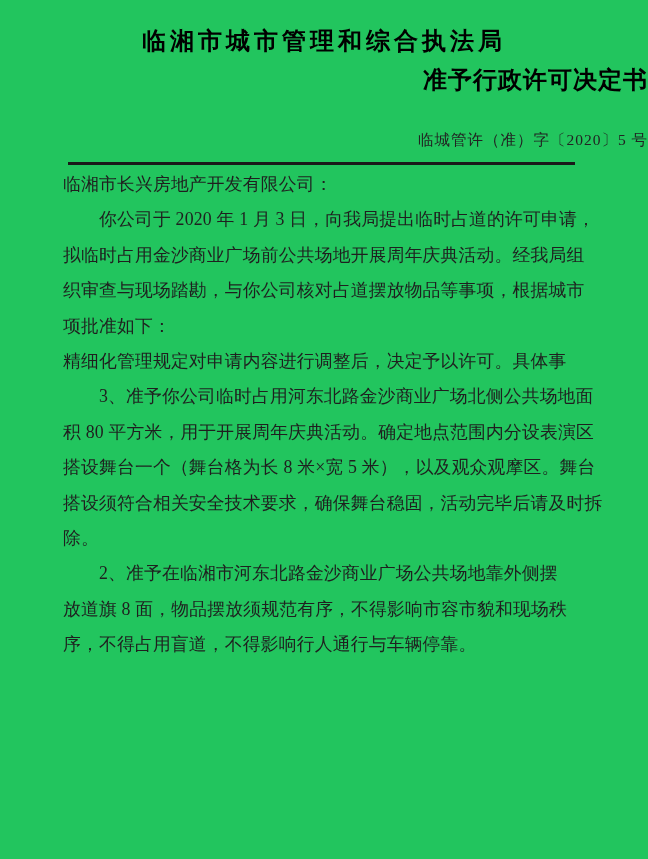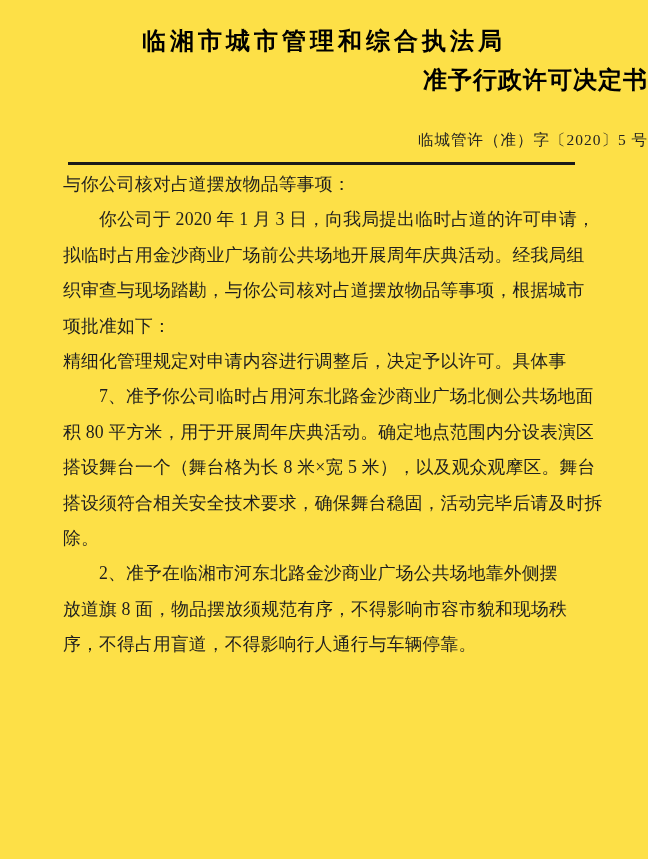--- a/index.html
+++ b/index.html
@@ -5,21 +5,21 @@
   html, body {
     margin: 0;
     padding: 0;
     background: #f4f4f4;
   }
   .page {
     position: relative;
     width: 648px;
     height: 859px;
     margin: 0 auto;
-    background: #fde047;
+    background: #22c55e;
     overflow: hidden;
     color: #1c1c1c;
     font-family: "Liberation Serif", serif;
   }
   .header {
     padding-top: 24px;
     text-align: center;
   }
   .title {
     margin: 0;
@@ -82,33 +82,33 @@
     <h1 class="title">临湘市城市管理和综合执法局</h1>
     <h1 class="subtitle">准予行政许可决定书</h1>
     <div class="doc-number">临城管许（准）字〔2020〕5 号</div>
   </div>
 
   <div class="divider"></div>
 
   <div class="body-text">
 
     <div>
-      <div class="line">与你公司核对占道摆放物品等事项：</div>
+      <div class="line">临湘市长兴房地产开发有限公司：</div>
     </div>
 
     <div>
       <div class="line indent">你公司于 2020 年 1 月 3 日，向我局提出临时占道的许可申请，</div>
       <div class="line">拟临时占用金沙商业广场前公共场地开展周年庆典活动。经我局组</div>
       <div class="line">织审查与现场踏勘，与你公司核对占道摆放物品等事项，根据城市</div>
       <div class="line">项批准如下：</div>
       <div class="line">精细化管理规定对申请内容进行调整后，决定予以许可。具体事</div>
     </div>
 
     <div>
-      <div class="line indent">7、准予你公司临时占用河东北路金沙商业广场北侧公共场地面</div>
+      <div class="line indent">3、准予你公司临时占用河东北路金沙商业广场北侧公共场地面</div>
       <div class="line">积 80 平方米，用于开展周年庆典活动。确定地点范围内分设表演区</div>
       <div class="line">搭设舞台一个（舞台格为长 8 米×宽 5 米），以及观众观摩区。舞台</div>
       <div class="line">搭设须符合相关安全技术要求，确保舞台稳固，活动完毕后请及时拆</div>
       <div class="line">除。</div>
     </div>
 
     <div>
       <div class="line indent">2、准予在临湘市河东北路金沙商业广场公共场地靠外侧摆</div>
       <div class="line">放道旗 8 面，物品摆放须规范有序，不得影响市容市貌和现场秩</div>
       <div class="line">序，不得占用盲道，不得影响行人通行与车辆停靠。</div>

